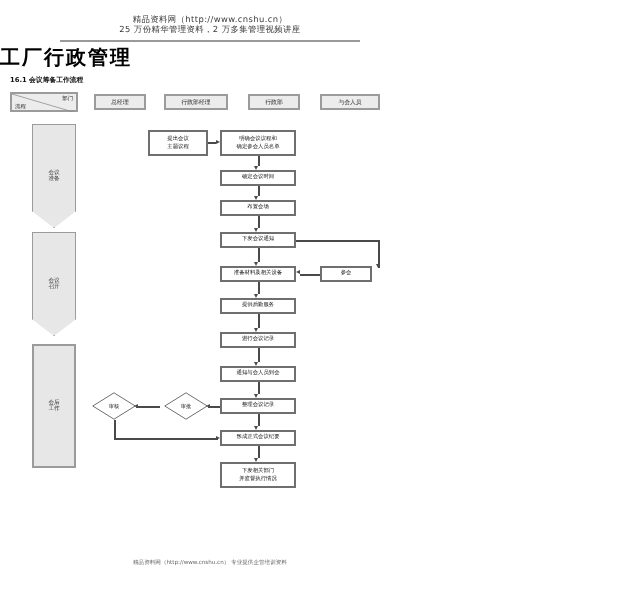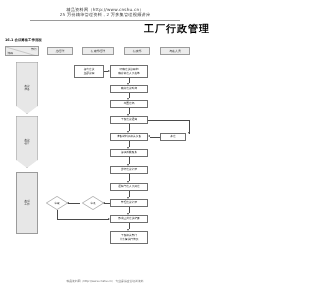--- a/index.html
+++ b/index.html
@@ -10,21 +10,21 @@
     overflow:hidden;
     position:relative;
   }
   .page{position:absolute;inset:0;}
 
   
   .hdr{position:absolute;left:0;right:0;top:7px;text-align:center;}
   .hdr-line1{font-size:4.2px;color:#3a3a3a;letter-spacing:.2px;line-height:5px;}
   .hdr-line2{font-size:4.2px;color:#3a3a3a;letter-spacing:.2px;line-height:5px;}
   .hdr-rule{position:absolute;left:30px;right:30px;top:20px;height:1px;background:#9a9a9a;}
-  .doc-title{position:absolute;left:0;right:0;top:22px;text-align:right;
+  .doc-title{position:absolute;left:0;right:0;top:22px;text-align:left;
     font-size:10px;font-weight:bold;color:#000;letter-spacing:1px;
     font-family:"DejaVu Serif","Liberation Serif",serif;}
 
   .sec-head{position:absolute;left:5px;top:38px;font-size:3.4px;color:#111;font-weight:bold;}
 
   
   .lane-hdr{
     position:absolute;height:8px;
     background:#ececec;border:0.5px solid #9b9b9b;
     display:flex;align-items:center;justify-content:center;

